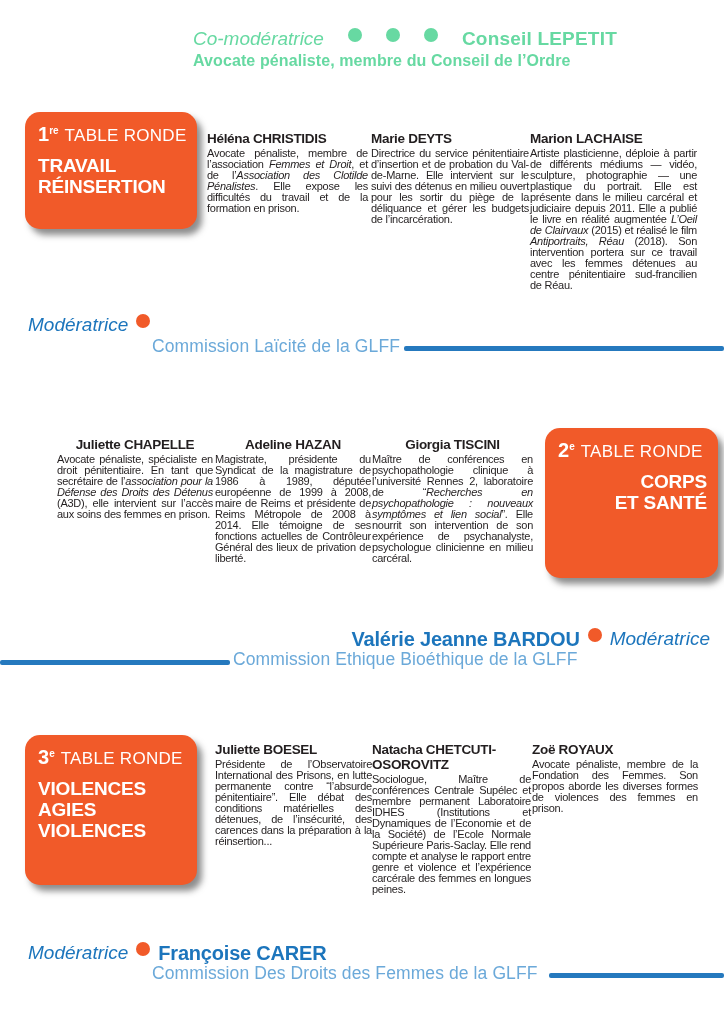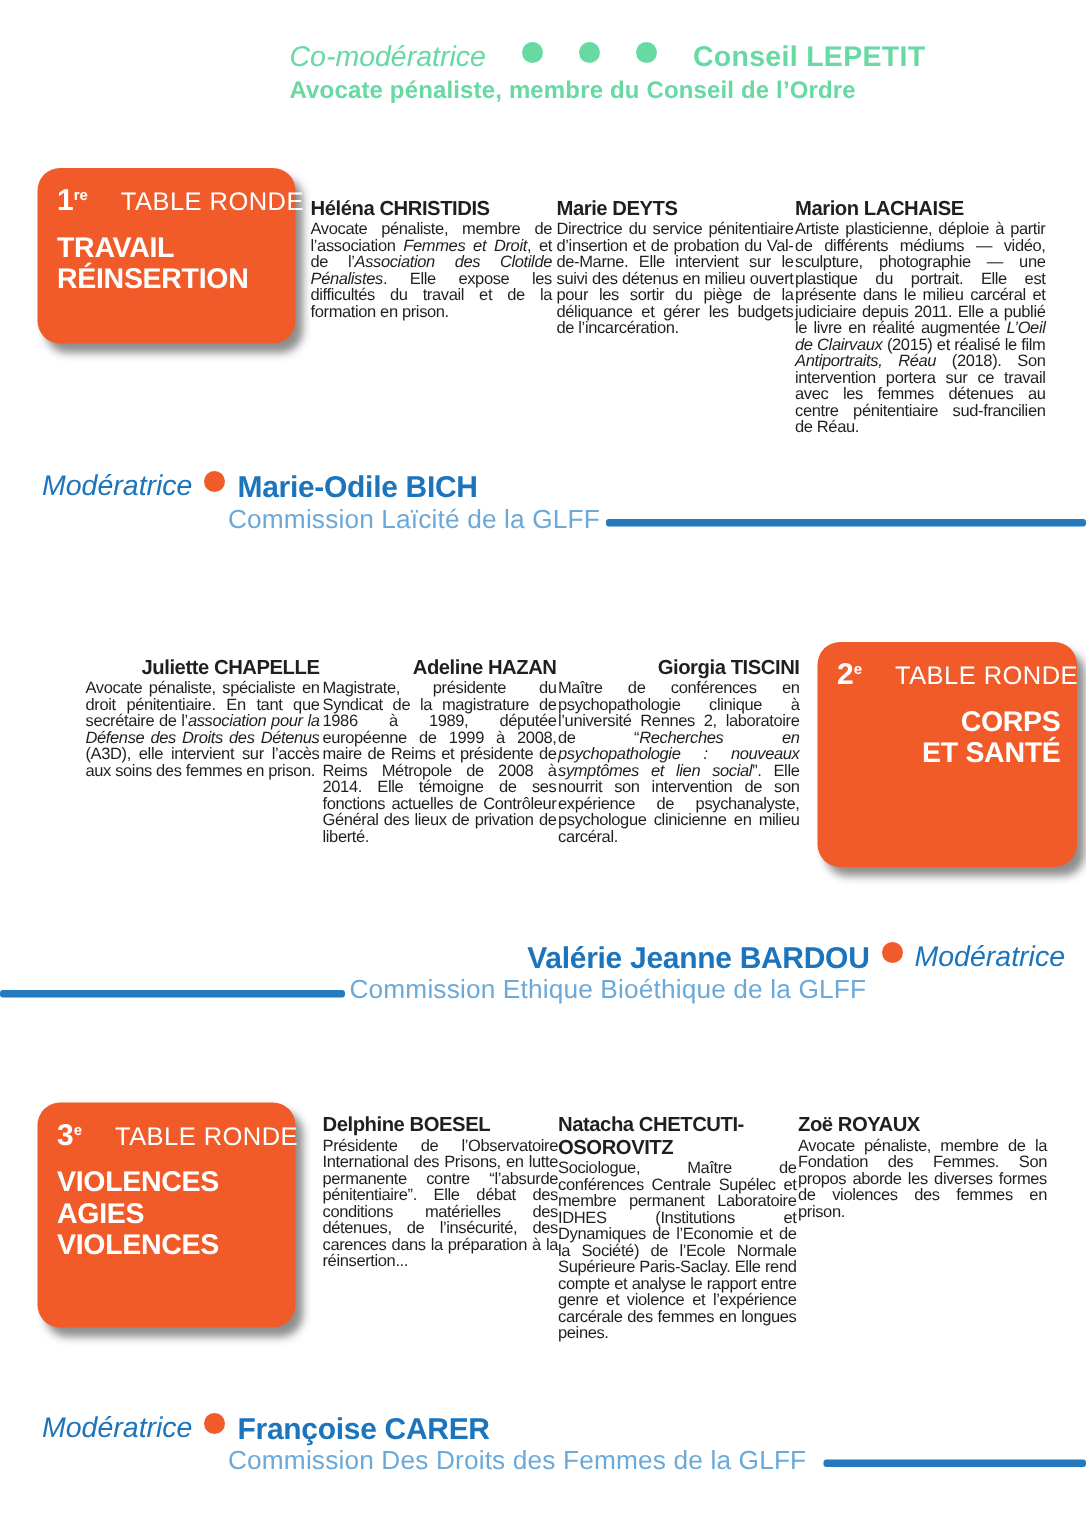--- a/index.html
+++ b/index.html
@@ -24,27 +24,27 @@
 
   
   .badge{
     background:var(--orange,#F15A29);color:#fff;border-radius:15px;
     box-shadow:5px 6px 6px rgba(30,30,30,.5);
     padding:11px 11px 10px 13px;box-sizing:border-box;
   }
   .badge-label{font-size:17px;white-space:nowrap;}
   .badge-num{font-weight:bold;font-size:20px;}
   .badge-ord{font-weight:bold;font-size:10px;}
-  .badge-word{margin-left:22px;font-weight:400;letter-spacing:.3px;}
+  .badge-word{margin-left:6px;font-weight:400;letter-spacing:.3px;}
   .badge-title{margin-top:9px;font-weight:bold;font-size:19px;line-height:21px;letter-spacing:-.2px;}
   .badge-right .badge-title{text-align:right;}
 
   
   .speaker-name{margin:0;font-size:13.5px;font-weight:bold;letter-spacing:-.3px;line-height:15px;}
-  .names-right .speaker-name{text-align:right;}
+  .names-right .speaker-name{text-align:center;}
   .speaker-bio{
     margin:2px 0 0 0;font-size:11px;line-height:11px;
     letter-spacing:-.25px;text-align:justify;
   }
   .speaker-bio .it{font-style:italic;}
 
   
   .mod-row{display:flex;align-items:flex-start;gap:8px;height:22px;}
   .mod-role{font-style:italic;font-size:19px;color:var(--blue,#1C75BC);}
   .mod-name{font-weight:bold;font-size:20px;letter-spacing:-.2px;color:var(--blue,#1C75BC);}
@@ -84,21 +84,20 @@
     <p class="speaker-bio"><span>Directrice du service pénitentiaire d’insertion et de probation du Val-de-Marne. Elle intervient sur le suivi des détenus en milieu ouvert pour les sortir du piège de la déliquance et gérer les budgets de l’incarcération.</span></p>
   </article>
   <article class="abs speaker" style="left:530px;top:131px;width:167px">
     <h3 class="speaker-name">Marion LACHAISE</h3>
     <p class="speaker-bio"><span>Artiste plasticienne, déploie à partir de différents médiums — vidéo, sculpture, photographie — une plastique du portrait. Elle est présente dans le milieu carcéral et judiciaire depuis 2011. Elle a publié le livre en réalité augmentée </span><span class="it">L’Oeil de Clairvaux</span><span> (2015) et réalisé le film </span><span class="it">Antiportraits, Réau</span><span> (2018). Son intervention portera sur ce travail avec les femmes détenues au centre pénitentiaire sud-francilien de Réau.</span></p>
   </article>
 
   <div class="abs mod-row" style="left:28px;top:314px">
     <span class="mod-role">Modératrice</span>
     <span class="dot dot-orange"></span>
-    <span class="mod-name">Marie-Odile BICH</span>
   </div>
   <div class="abs mod-commission" style="left:152px;top:336px">Commission Laïcité de la GLFF</div>
   <div class="abs rule" style="left:404px;top:346px;width:320px"></div>
 
   <article class="abs speaker names-right" style="left:57px;top:437px;width:156px">
     <h3 class="speaker-name">Juliette CHAPELLE</h3>
     <p class="speaker-bio"><span>Avocate pénaliste, spécialiste en droit pénitentiaire. En tant que secrétaire de l’</span><span class="it">association pour la Défense des Droits des Détenus</span><span> (A3D), elle intervient sur l’accès aux soins des femmes en prison.</span></p>
   </article>
   <article class="abs speaker names-right" style="left:215px;top:437px;width:156px">
     <h3 class="speaker-name">Adeline HAZAN</h3>
@@ -128,21 +127,21 @@
   <aside class="abs badge" style="left:25px;top:735px;width:172px;height:150px">
     <div class="badge-label"><span class="badge-num">3</span><sup class="badge-ord">e</sup><span class="badge-word">TABLE RONDE</span></div>
     <div class="badge-title">
       <div>VIOLENCES</div>
       <div>AGIES</div>
       <div>VIOLENCES</div>
     </div>
   </aside>
 
   <article class="abs speaker" style="left:215px;top:742px;width:157px">
-    <h3 class="speaker-name">Delphine BOESEL</h3>
+    <h3 class="speaker-name">Juliette BOESEL</h3>
     <p class="speaker-bio"><span>Présidente de l’Observatoire International des Prisons, en lutte permanente contre “l’absurde pénitentiaire”. Elle débat des conditions matérielles des détenues, de l’insécurité, des carences dans la préparation à la réinsertion...</span></p>
   </article>
   <article class="abs speaker" style="left:372px;top:742px;width:159px">
     <h3 class="speaker-name">Natacha CHETCUTI-OSOROVITZ</h3>
     <p class="speaker-bio"><span>Sociologue, Maître de conférences Centrale Supélec et membre permanent Laboratoire IDHES (Institutions et Dynamiques de l’Economie et de la Société) de l’Ecole Normale Supérieure Paris-Saclay. Elle rend compte et analyse le rapport entre genre et violence et l’expérience carcérale des femmes en longues peines.</span></p>
   </article>
   <article class="abs speaker" style="left:532px;top:742px;width:166px">
     <h3 class="speaker-name">Zoë ROYAUX</h3>
     <p class="speaker-bio"><span>Avocate pénaliste, membre de la Fondation des Femmes. Son propos aborde les diverses formes de violences des femmes en prison.</span></p>
   </article>

